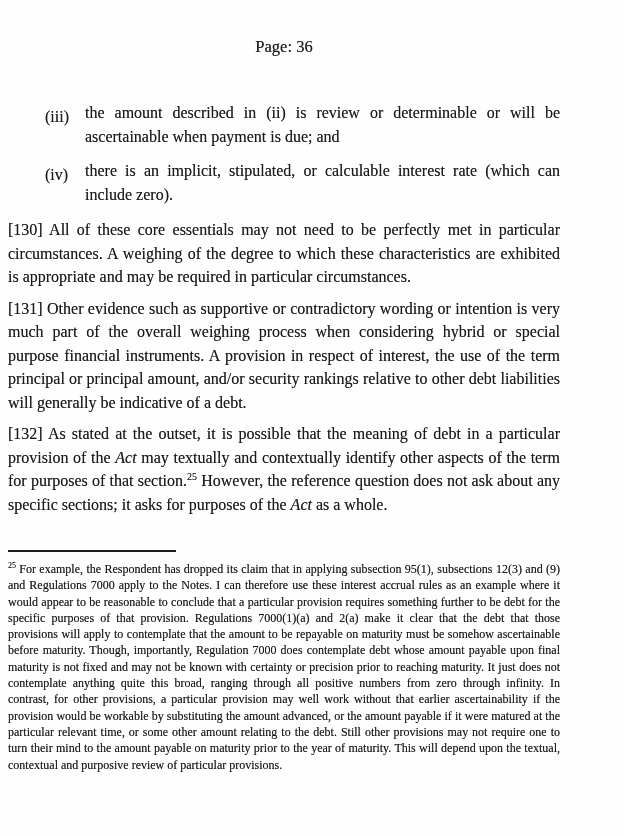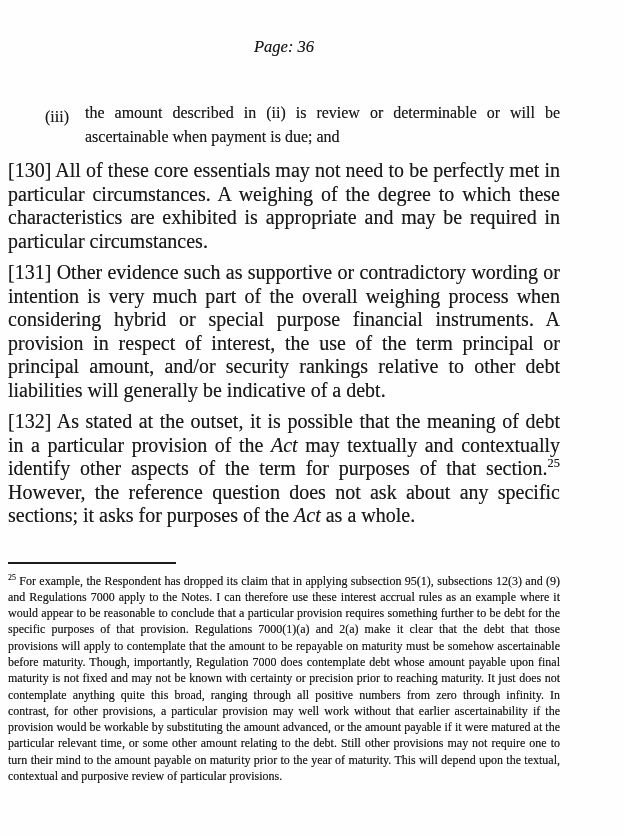--- a/index.html
+++ b/index.html
@@ -17,39 +17,38 @@
     color: #1a1a1a;
     padding: 36px 64px 0 8px;
     overflow: hidden;
     text-shadow: 0 0 0.4px rgba(20,20,20,0.55);
   }
   .page-header {
     text-align: center;
     font-size: 16.5px;
     line-height: 22px;
     margin-bottom: 43px;
-    font-style: italic;
   }
   .hang {
     position: relative;
     padding-left: 77px;
     text-align: justify;
     font-size: 16px;
     line-height: 23.5px;
     margin-bottom: 11px;
   }
   .hang .marker {
     position: absolute;
     left: 37px;
     top: 4px;
   }
   .mb12 { margin-bottom: 12px; }
   .para {
     text-align: justify;
-    font-size: 20px;
+    font-size: 16px;
     line-height: 23.5px;
     margin-bottom: 8px;
   }
   .pnum { white-space: nowrap; }
   sup.fnref {
     font-size: 0.62em;
     vertical-align: super;
     line-height: 0;
   }
   .fn-sep {
@@ -73,20 +72,21 @@
 </style>
 </head>
 <body>
 
 <div class="page">
 
   <div class="page-header">Page: 36</div>
 
   <div class="hang"><span class="marker">(iii)</span><span>the amount described in (ii) is review or determinable or will be ascertainable when payment is due; and</span></div>
 
+  <div class="hang mb12"><span class="marker">(iv)</span><span>there is an implicit, stipulated, or calculable interest rate (which can include zero).</span></div>
 
   <p class="para"><span class="pnum">[130]</span> <span>All of these core essentials may not need to be perfectly met in particular circumstances. A weighing of the degree to which these characteristics are exhibited is appropriate and may be required in particular circumstances.</span></p>
 
   <p class="para"><span class="pnum">[131]</span> <span>Other evidence such as supportive or contradictory wording or intention is very much part of the overall weighing process when considering hybrid or special purpose financial instruments. A provision in respect of interest, the use of the term principal or principal amount, and/or security rankings relative to other debt liabilities will generally be indicative of a debt.</span></p>
 
   <p class="para"><span class="pnum">[132]</span> <span>As stated at the outset, it is possible that the meaning of debt in a particular provision of the </span><i>Act</i><span> may textually and contextually identify other aspects of the term for purposes of that section.</span><sup class="fnref">25</sup><span> However, the reference question does not ask about any specific sections; it asks for purposes of the </span><i>Act</i><span> as a whole.</span></p>
 
   <div class="fn-sep"></div>
 
   <p class="footnote"><sup class="fnmark">25</sup> <span>For example, the Respondent has dropped its claim that in applying subsection 95(1), subsections 12(3) and (9) and Regulations 7000 apply to the Notes. I can therefore use these interest accrual rules as an example where it would appear to be reasonable to conclude that a particular provision requires something further to be debt for the specific purposes of that provision. Regulations 7000(1)(a) and 2(a) make it clear that the debt that those provisions will apply to contemplate that the amount to be repayable on maturity must be somehow ascertainable before maturity. Though, importantly, Regulation 7000 does contemplate debt whose amount payable upon final maturity is not fixed and may not be known with certainty or precision prior to reaching maturity. It just does not contemplate anything quite this broad, ranging through all positive numbers from zero through infinity. In contrast, for other provisions, a particular provision may well work without that earlier ascertainability if the provision would be workable by substituting the amount advanced, or the amount payable if it were matured at the particular relevant time, or some other amount relating to the debt. Still other provisions may not require one to turn their mind to the amount payable on maturity prior to the year of maturity. This will depend upon the textual, contextual and purposive review of particular provisions.</span></p>

